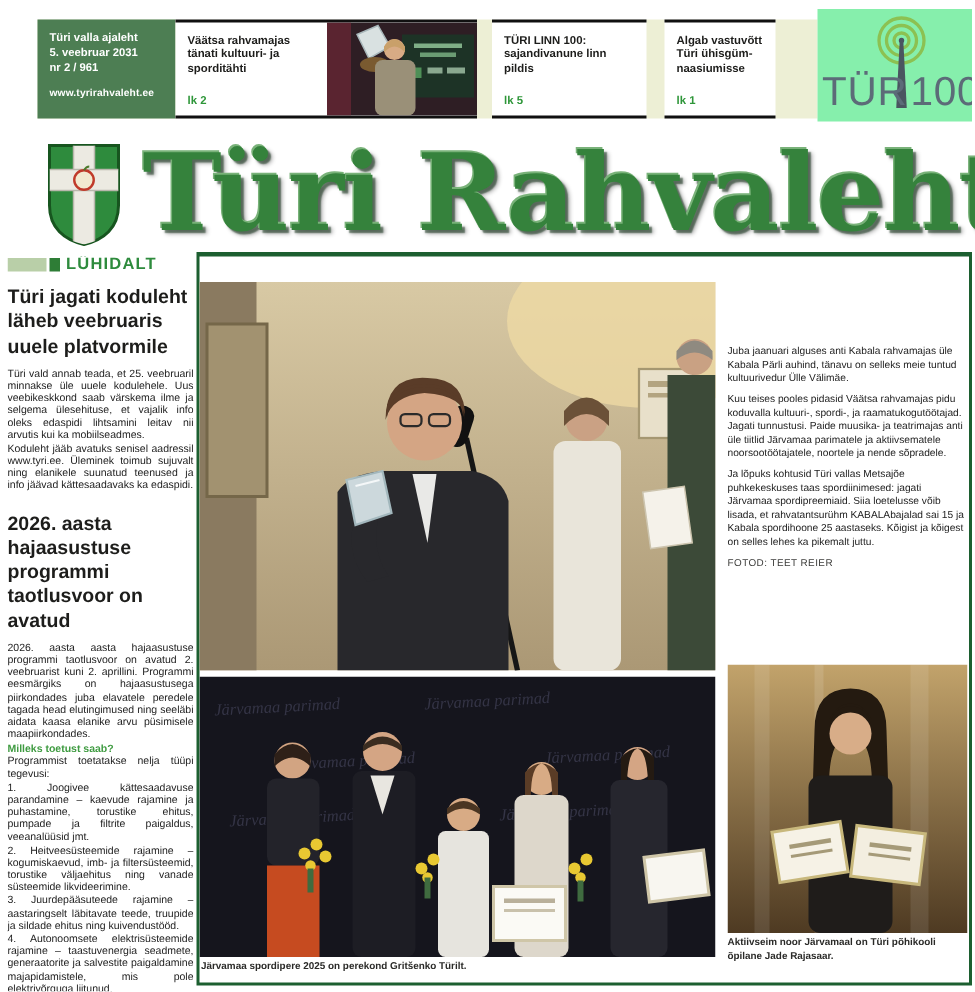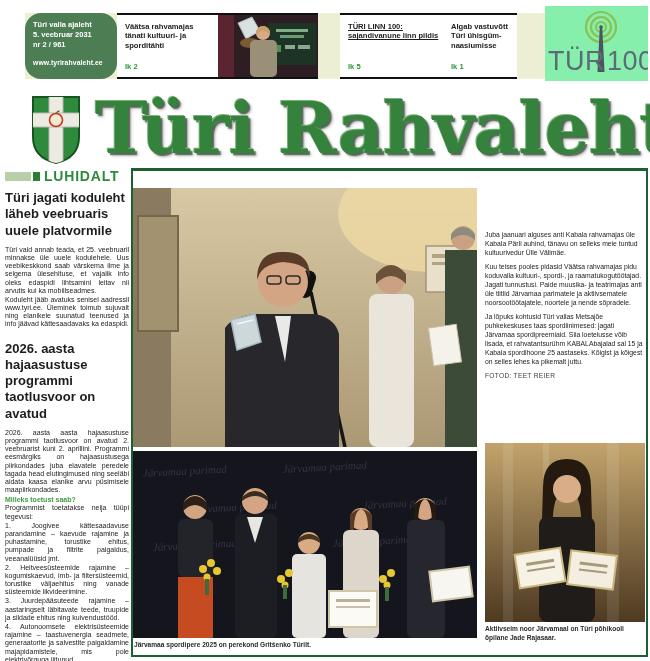--- a/index.html
+++ b/index.html
@@ -3,46 +3,46 @@
 <meta charset="utf-8">
 <style>
   * { margin:0; padding:0; box-sizing:border-box; }
   html,body { width:650px; height:661px; }
   body {
     position:relative; width:650px; height:661px; background:#ffffff;
     font-family:"Liberation Sans", sans-serif; color:#1d1d1b; overflow:hidden;
   }
   
   .header-strip { position:absolute; left:25px; top:13px; width:520px; height:66px; background:#edefd5; }
-  .issue-box { position:absolute; left:25px; top:13px; width:92px; height:66px; background:#4d7e53; color:#fff; padding:7px 6px 18px 8px;border-radius:16px; }
+  .issue-box { position:absolute; left:25px; top:13px; width:92px; height:66px; background:#4d7e53; color:#fff; padding:7px 6px 18px 8px; }
   .issue-box .l { font-size:7.5px; font-weight:bold; line-height:1.35; }
   .issue-box .web { font-size:6.8px; font-weight:bold; margin-top:9px; letter-spacing:.1px; }
   .teaser { position:absolute; top:13px; height:66px; background:#fff; border-top:2px solid #101010; border-bottom:2px solid #101010; padding:7px 6px 15px 8px; }
   .teaser .t { font-size:7.6px; font-weight:bold; line-height:1.22; color:#1d1d1b; }
   .teaser .pg { position:absolute; left:8px; bottom:6px; font-size:7.6px; font-weight:bold; color:#2e9639; }
   .teaser1 { left:117px; width:201px; padding-right:104px; }
   .teaser1 .photo { position:absolute; right:0; top:0; width:100px; height:62px; }
-  .teaser2 { left:340px; width:113px;text-decoration:underline; }
+  .teaser2 { left:328px; width:103px; }
   .teaser3 { left:443px; width:74px; }
   .logo-box { position:absolute; left:545px; top:6px; width:103px; height:75px; background:#86efac; }
   
   .arms { position:absolute; left:30px; top:94px; width:52px; height:71px; }
   .masthead-title {
     position:absolute; left:95px; top:86px; width:553px; height:80px;
     font-family:"DejaVu Serif","Liberation Serif",serif; font-weight:bold;
     font-size:71px; letter-spacing:-1px; text-align:center; color:#35823c;
     text-shadow:-1px -1px 0 #79b279, 2px 2px 1px rgba(10,40,15,.55), 3px 3px 3px rgba(0,0,0,.30);
     white-space:nowrap;
   }
   
   .briefs { position:absolute; left:5px; top:171px; width:124px; height:490px; overflow:hidden; }
   .briefs-label-row { display:flex; align-items:center; height:10px; margin-bottom:9px; }
   .briefs-label-row .bar { width:26px; height:9px; background:#b9cfa8; }
   .briefs-label-row .sq { width:7px; height:9px; background:#2e7d36; margin-left:2px; margin-right:4px; }
-  .briefs-label-row .lbl { font-size:14px; font-weight:bold; color:#2e8b3d; letter-spacing:.8px; }
+  .briefs-label-row .lbl { font-size:11px; font-weight:bold; color:#2e8b3d; letter-spacing:.8px; }
   .brief h2 { font-size:13px; line-height:1.25; font-weight:bold; color:#1d1d1b; margin-bottom:7px; }
   .brief p { font-size:7px; line-height:1.17; text-align:justify; color:#222; margin-bottom:1px; }
   .brief .subhead { font-size:7px; font-weight:bold; color:#3f9b41; margin:2px 0 1px 0; }
   .brief + .brief { margin-top:12px; }
   
   .main-frame { position:absolute; left:131px; top:168px; width:517px; height:489px; border:2px solid #1c5f30; border-top-width:3px; background:#fff; }
   .main-photo { position:absolute; left:0; top:17px; width:344px; height:259px; }
   .family-photo { position:absolute; left:0; top:280px; width:344px; height:187px; }
   .family-caption { position:absolute; left:1px; top:470px; width:342px; font-size:6.6px; font-weight:bold; color:#2a2a28; }
   .feature-col { position:absolute; left:352px; top:60px; width:160px; }

